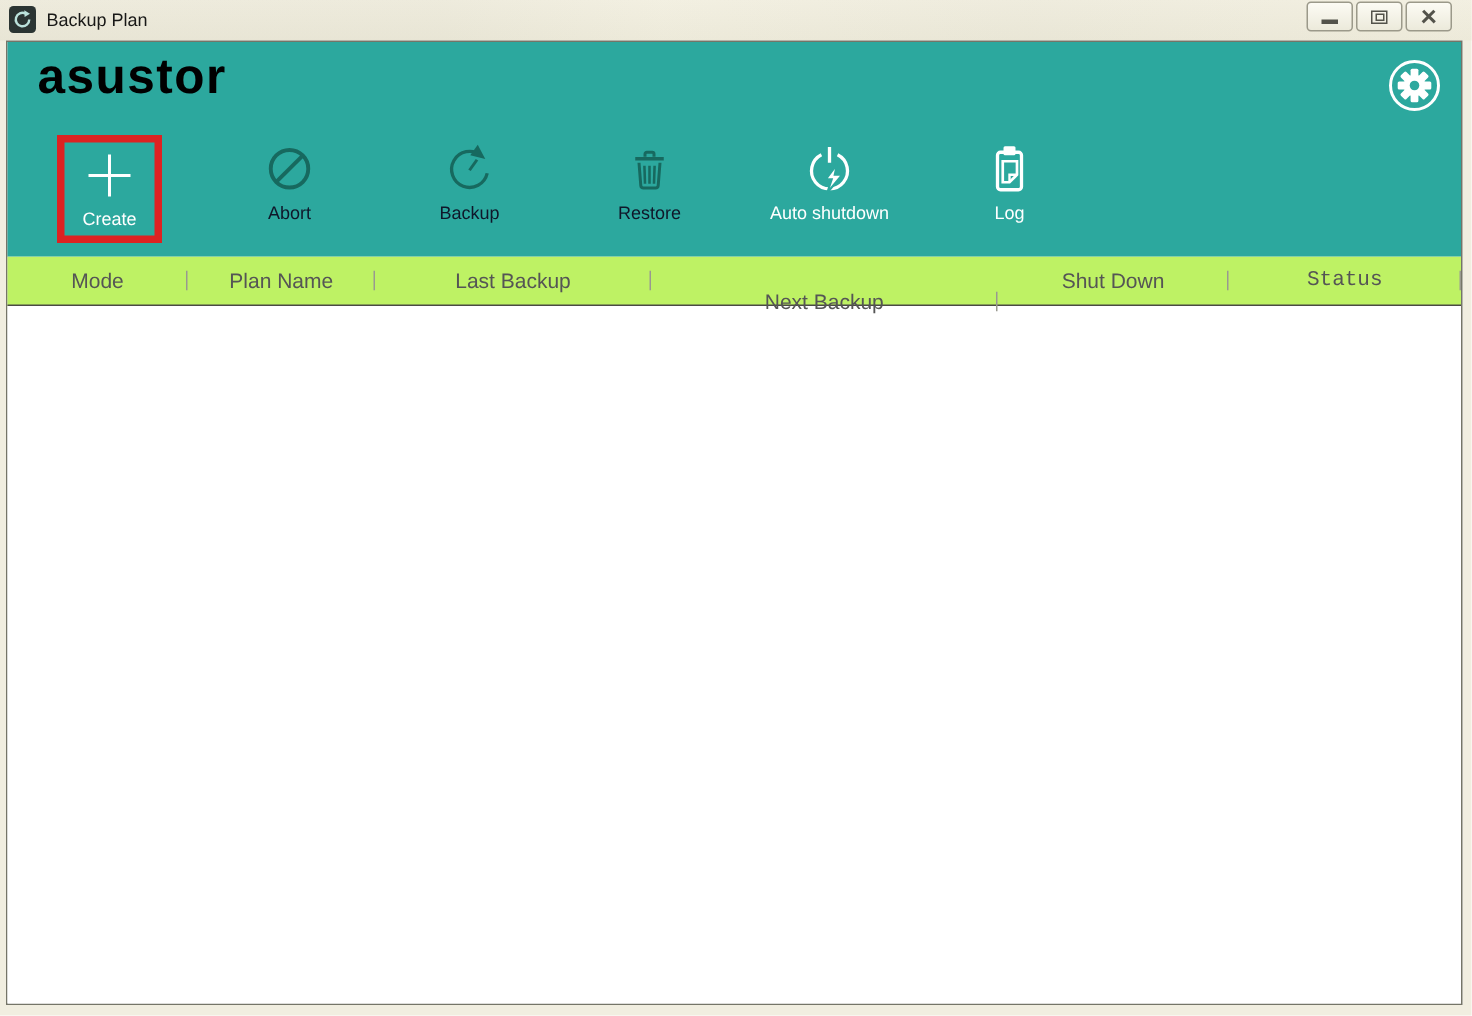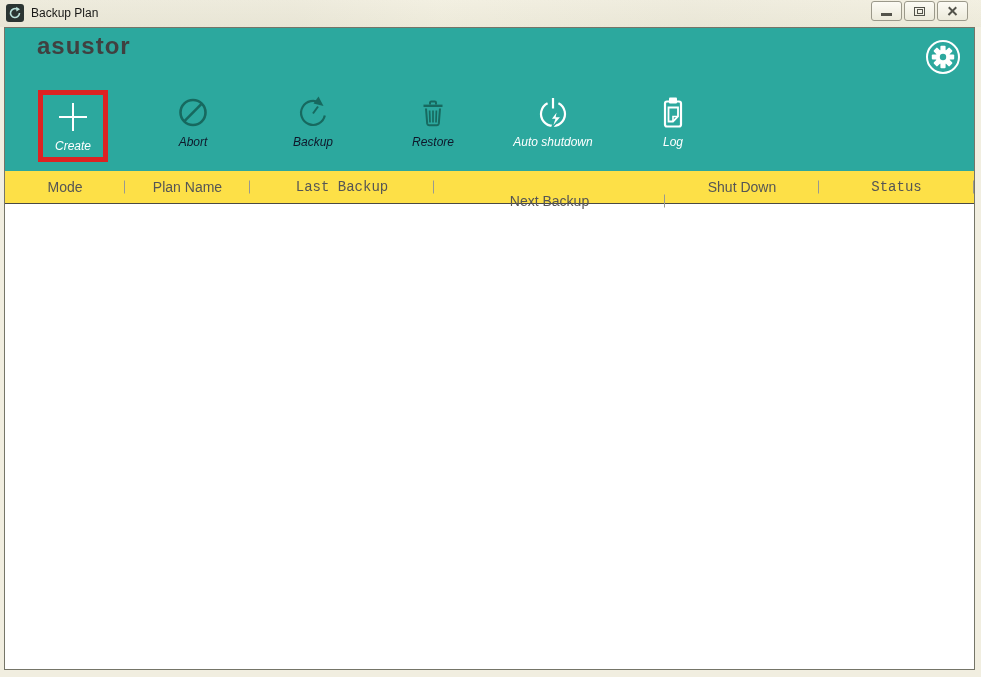--- a/index.html
+++ b/index.html
@@ -55,71 +55,70 @@
     border: 1px solid #757568;
     background: #ffffff;
     display: flex; flex-direction: column;
   }
 
   
   .teal-header {
     height: 143px; background: #2ca89e; position: relative; flex: none;
   }
   .logo {
-    position: absolute; left: 32px; top: 4px;
-    color: #404040; font-size: 24px; font-weight: bold; letter-spacing: 1px;
+    position: absolute; left: 20px; top: 4px;
+    color: #000000; font-size: 33px; font-weight: bold; letter-spacing: 1px;
   }
   .settings-btn {
     position: absolute; right: 13px; top: 11px; width: 36px; height: 36px;
     cursor: pointer;
   }
 
   
   .toolbar {
     position: absolute; left: 8px; top: 62px; display: flex;
   }
   .tb-item {
     width: 120px; height: 78px;
     display: flex; flex-direction: column; align-items: center; justify-content: flex-start;
     cursor: pointer;
-    font-style: italic;
   }
   .tb-inner {
     display: flex; flex-direction: column; align-items: center;
     padding: 3px 6px 5px;
   }
   .tb-item.highlighted .tb-inner {
     border: 5px solid #dd2222; padding: 2px 10px 4px;
   }
   .tb-icon { width: 40px; height: 40px; flex: none; }
   .tb-label { font-size: 12px; margin-top: 2px; white-space: nowrap; }
   .tb-item.enabled  { color: #ffffff; }
   .tb-item.disabled { color: #17695f; }
   .tb-item.enabled  .tb-label { color: #ffffff; }
   .tb-item.disabled .tb-label { color: #0f172a; }
 
   
   .table-header {
     height: 33px; flex: none;
-    background: #fde047;
+    background: #bef264;
     border-bottom: 1px solid #4a4a44;
     display: flex; align-items: center;
   }
   .th-col {
     flex: none; text-align: center; position: relative;
     font-size: 14px; color: #555555;
   }
   .th-col::after {
     content: ""; position: absolute; right: 0; top: 50%;
     transform: translateY(-50%); height: 13px;
     border-right: 1px solid #999990;
   }
   .th-col:nth-child(1) { width: 120px; }
   .th-col:nth-child(2) { width: 125px; }
-  .th-col:nth-child(3) { width: 184px; font-family: Liberation Mono, monospace; }
+  .th-col:nth-child(3) { width: 184px; }
   .th-col:nth-child(4) { width: 231px; margin-top: 28px; }
   .th-col:nth-child(5) { width: 154px; }
   .th-col:nth-child(6) { width: 155px; font-family: Liberation Mono, monospace; }
 
   
   .plan-list { flex: 1; background: #ffffff; }
 
   svg { display: block; }
 </style>
 </head>

